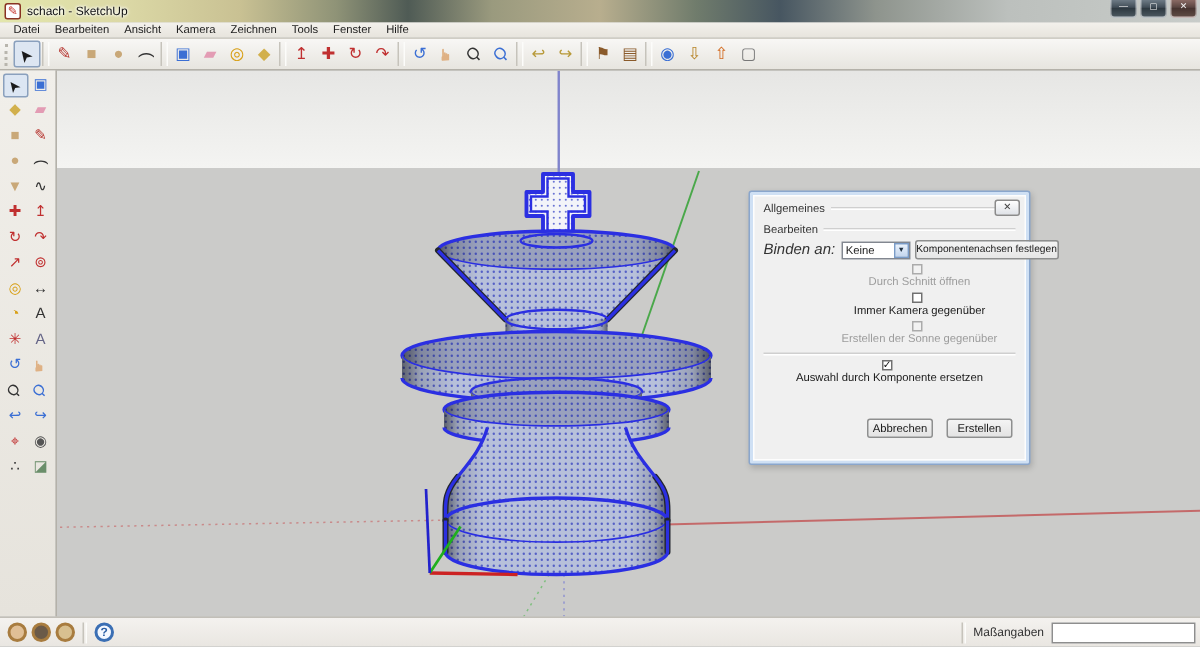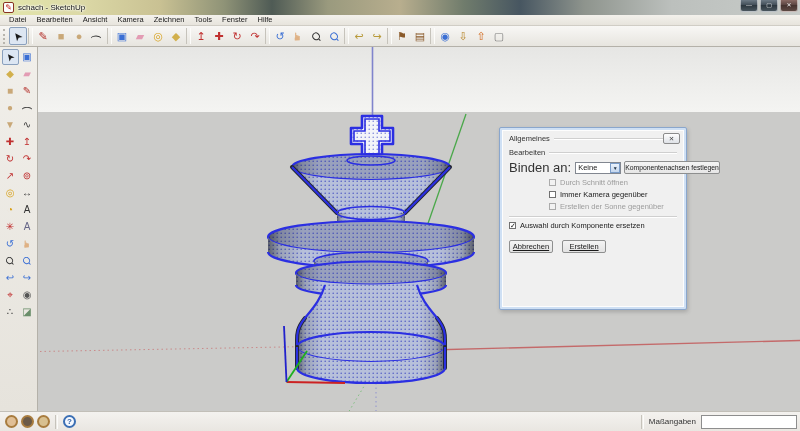--- a/index.html
+++ b/index.html
@@ -92,29 +92,29 @@
   .txt-area { flex:1; height:28px; border:1px solid #828790; background:#fff; resize:none;
     font-size:7.5px; font-family:"Liberation Sans",sans-serif; }
   .dd-box { width:46px; height:12px; border:1px solid #828790; background:#fff;
     display:flex; align-items:center; flex:none; }
   .dd-text { flex:1; font-size:7.5px; padding-left:2px; }
   .dd-arrow { width:10px; height:10px; background:linear-gradient(#eaf2fc,#c4d6ee);
     border:1px solid #7a9cc8; font-size:5px; line-height:9px; text-align:center; color:#234; }
   .mini-btn { height:13px; margin-left:3px; flex:1; background:linear-gradient(#f4f4f4,#e6e6e6);
     border:1px solid #8e8f8f; border-radius:2px; font-size:6.8px; line-height:11px;
     text-align:center; white-space:nowrap; }
-  .chkrow { display:flex; align-items:center; margin:3px 0 0 40px; }
+  .chkrow { display:flex; align-items:center; margin:3px 0 0 40px;flex-direction:column; }
   .chkrow.flush { margin-left:0; }
   .chk-box { width:7px; height:7px; border:1px solid #707070; background:#fff; margin-right:4px;
     font-size:7px; line-height:6px; text-align:center; color:#111; flex:none; }
   .chkrow .chk-label { font-size:7.5px; }
   .chkrow.disabled .chk-label { color:#9c9c9c; }
   .chkrow.disabled .chk-box { border-color:#ababab; background:#f2f2f2; }
   .dlg-sep { margin-top:5px; border-top:1px solid #cfcfcf; border-bottom:1px solid #fff; height:2px; }
-  .btn-row { display:flex; justify-content:flex-start; gap:9px; margin-top:10px; padding-right:2px;text-decoration:underline; }
+  .btn-row { display:flex; justify-content:flex-end; gap:9px; margin-top:23px; padding-right:2px; }
   .dlg-btn { width:44px; height:13px; background:linear-gradient(#f4f4f4,#e3e3e3);
     border:1px solid #8e8f8f; border-radius:2px; font-size:7.5px; line-height:11px; text-align:center; }
 </style>
 </head>
 <body>
 
 <div class="titlebar">
   <span class="app-icon">✎</span>
   <span class="title-text">schach - SketchUp</span>
   <div class="win-btns">
@@ -433,21 +433,21 @@
     <div class="grp-row">
       <span class="grp-label">Allgemeines</span>
       <span class="grp-line"></span>
     </div>
 
     <div class="grp-row" style="margin-top:5px;">
       <span class="grp-label">Bearbeiten</span>
       <span class="grp-line"></span>
     </div>
     <div class="fld-row">
-      <span class="grp-label" style="font-size:13px;">Binden an:</span>
+      <span class="grp-label" style="font-size:10px;font-style:italic;">Binden an:</span>
       <span class="dd-box">
         <span class="dd-text">Keine</span>
         <span class="dd-arrow">▼</span>
       </span>
       <span class="mini-btn">Komponentenachsen festlegen</span>
     </div>
 
     <div class="chkrow disabled">
       <span class="chk-box"></span>
       <span class="chk-label">Durch Schnitt öffnen</span>

